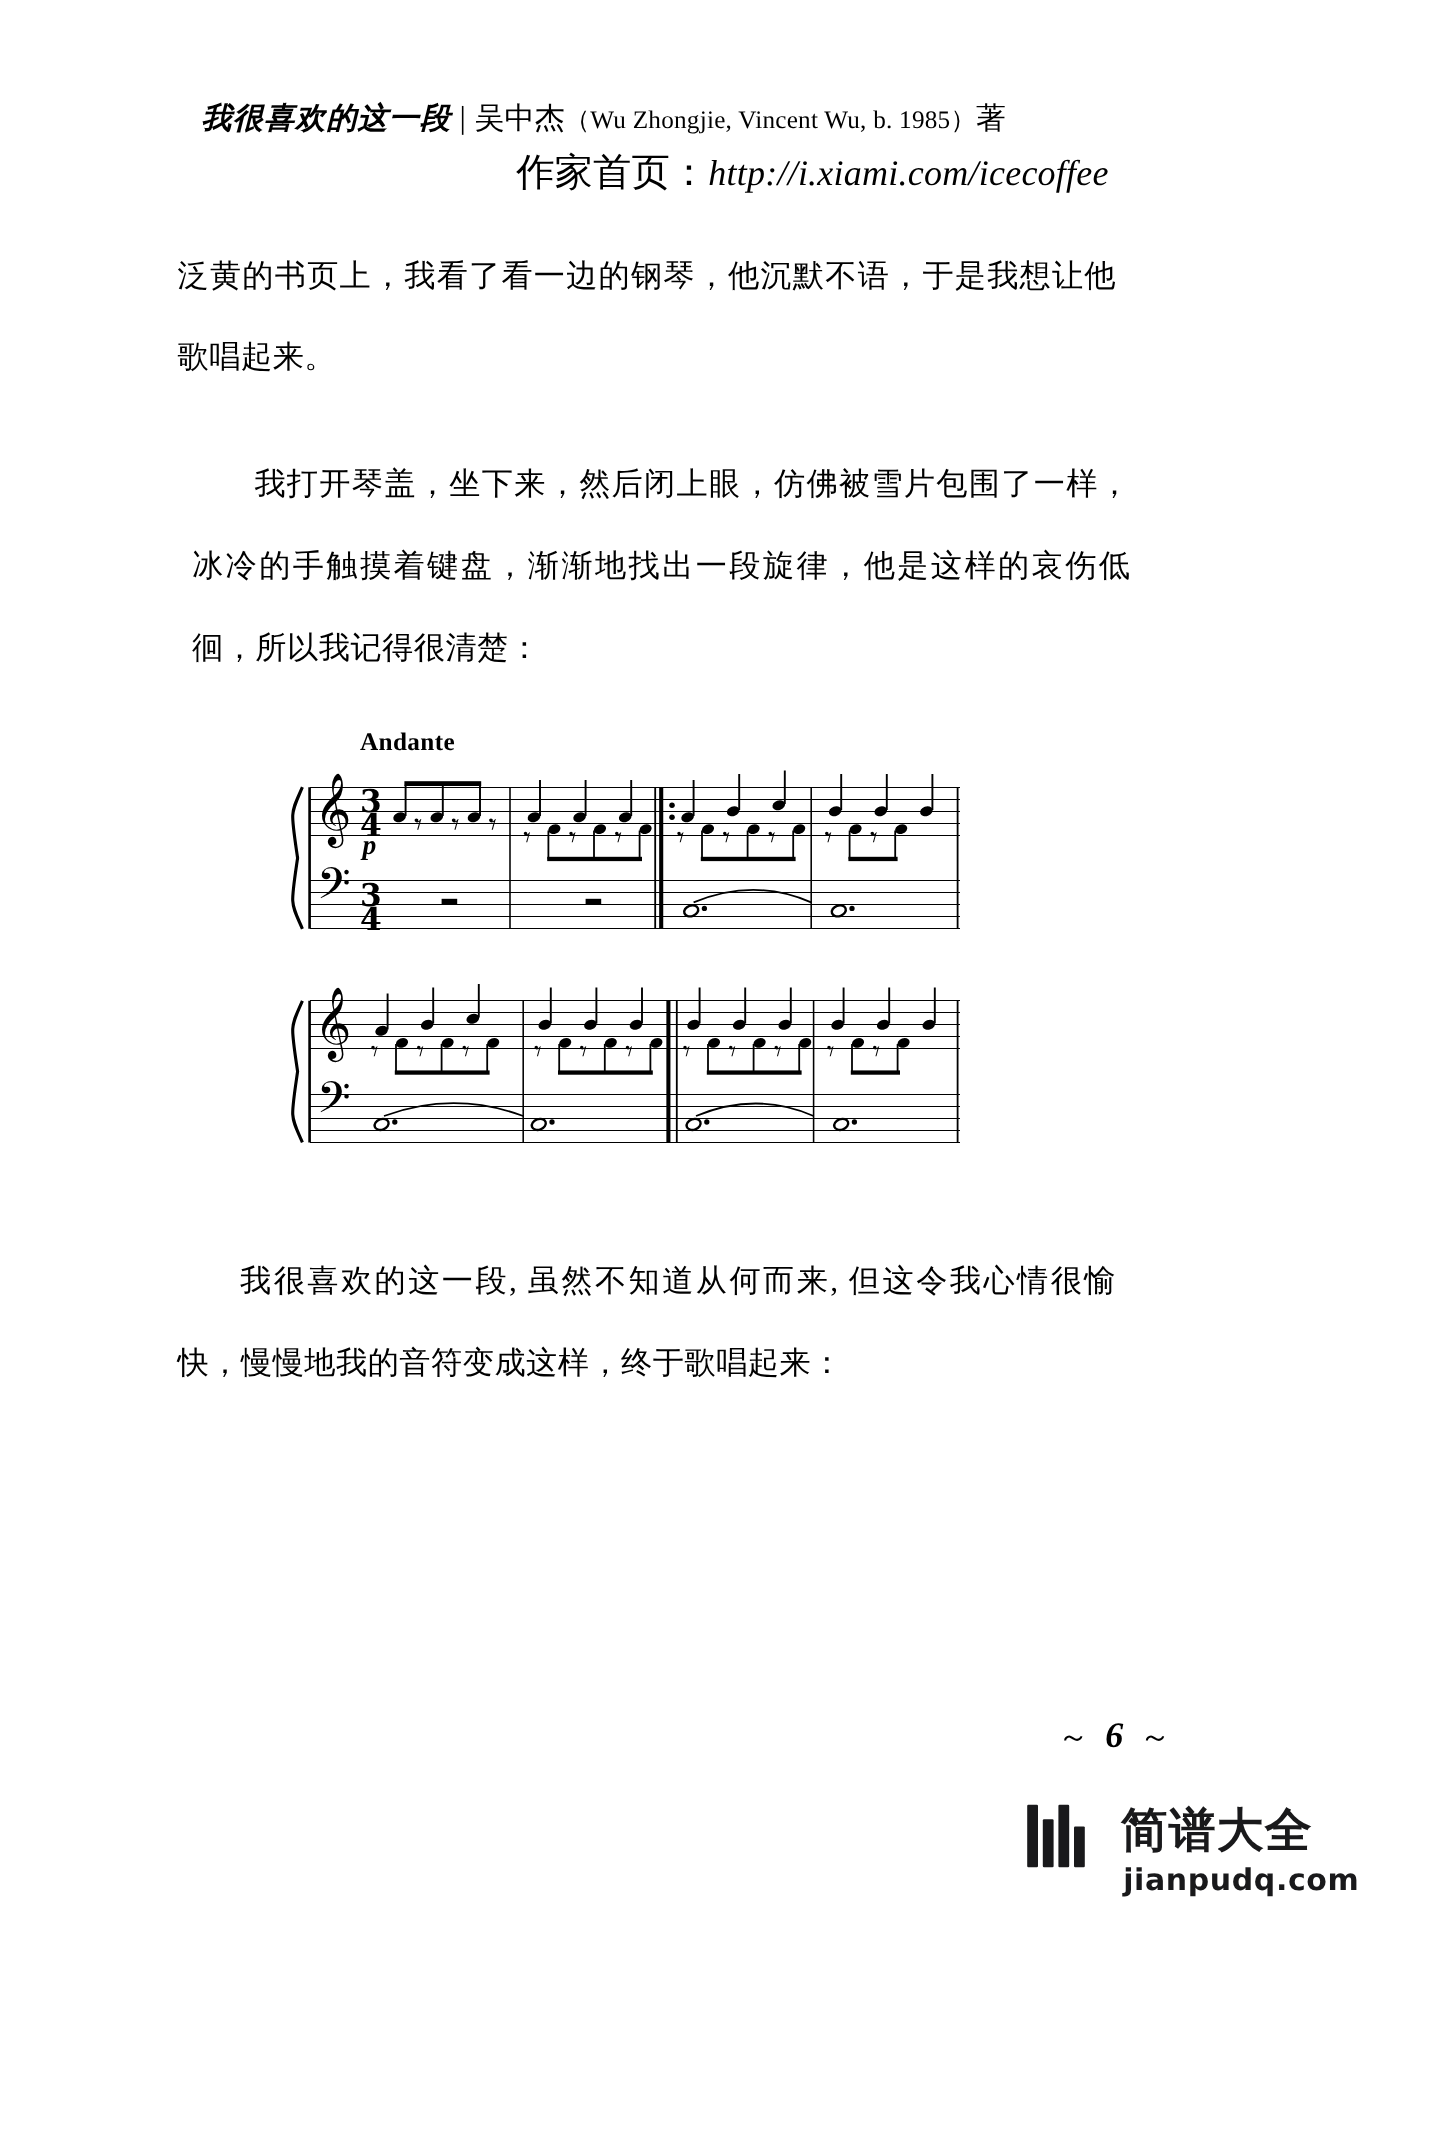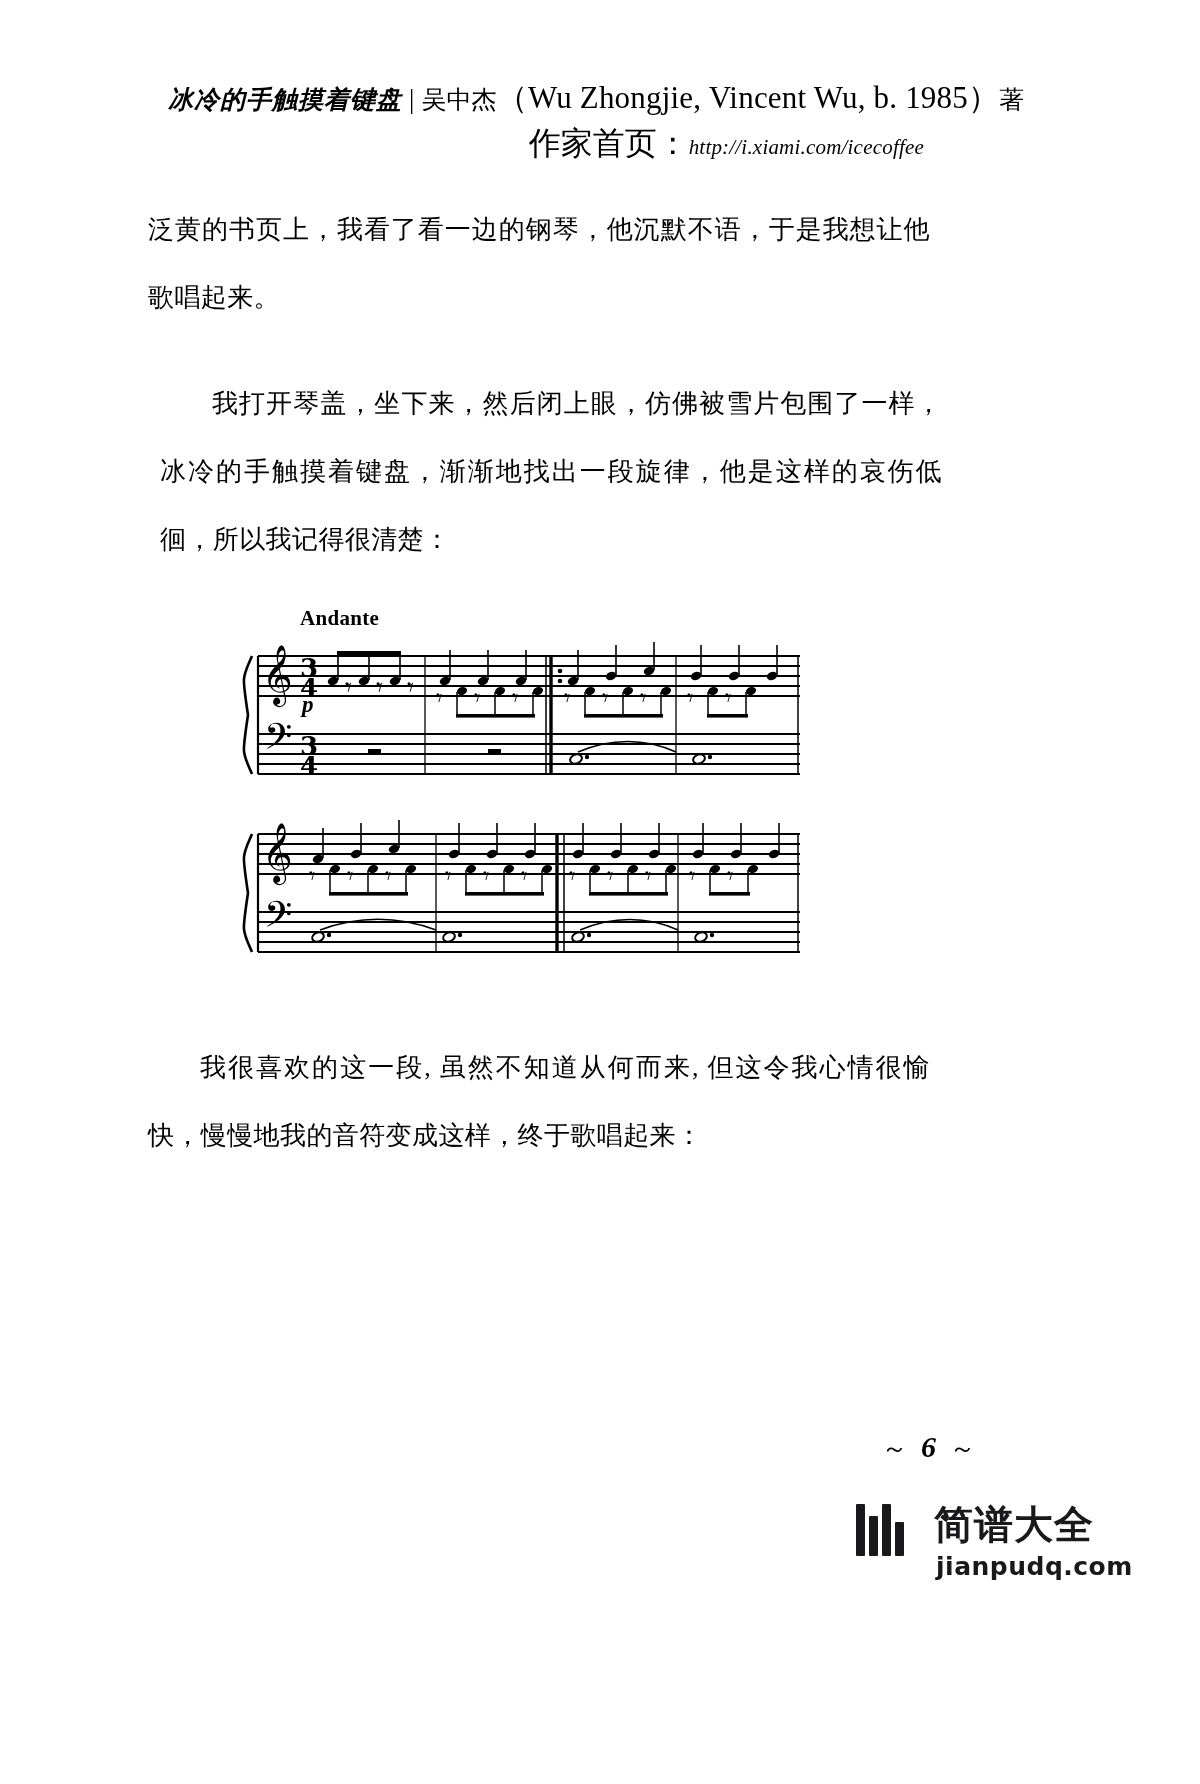--- a/index.html
+++ b/index.html
@@ -37,34 +37,34 @@
     font-size: 25px;
     letter-spacing: 1px;
   }
   .bar-sep {
     display: inline-block;
     padding: 0 7px;
     font-weight: normal;
     color: #000;
   }
   .author-cn { font-size: 25px; }
-  .author-en { font-size: 31px; letter-spacing: 0.2px; }
+  .author-en { font-size: 21px; letter-spacing: 0.2px; }
   .suffix-zhu { font-size: 25px; }
 
   .header-line2 {
     text-align: right;
     font-size: 25px;
     line-height: 42px;
     white-space: nowrap;
     margin-top: 2px;
   }
   .homepage-label { font-size: 32px; }
   .homepage-url {
     font-style: italic;
-    font-size: 21px;
+    font-size: 30px;
     letter-spacing: 0.2px;
   }
 
   
   .body-text {
     position: absolute;
     left: 148px;
     width: 782px;
     font-size: 26px;
     line-height: 68px;
@@ -167,21 +167,21 @@
     font-family: "DejaVu Sans", "Liberation Sans", sans-serif;
   }
 </style>
 </head>
 <body>
 
 <div class="page">
 
   <div class="header">
     <div class="header-line1">
-      <span class="brand">冰冷的手触摸着键盘</span><span class="bar-sep">|</span><span class="author-cn">吴中杰</span><span class="author-en">（Wu Zhongjie, Vincent Wu, b. 1985）</span><span class="suffix-zhu">著</span>
+      <span class="brand">我很喜欢的这一段</span><span class="bar-sep">|</span><span class="author-cn">吴中杰</span><span class="author-en">（Wu Zhongjie, Vincent Wu, b. 1985）</span><span class="suffix-zhu">著</span>
     </div>
     <div class="header-line2">
       <span class="homepage-label">作家首页：</span><span class="homepage-url">http://i.xiami.com/icecoffee</span>
     </div>
   </div>
 
   <div class="body-text p1">泛黄的书页上，我看了看一边的钢琴，他沉默不语，于是我想让他歌唱起来。</div>
 
   <div class="body-text p2 indent">我打开琴盖，坐下来，然后闭上眼，仿佛被雪片包围了一样，冰冷的手触摸着键盘，渐渐地找出一段旋律，他是这样的哀伤低徊，所以我记得很清楚：</div>
 

